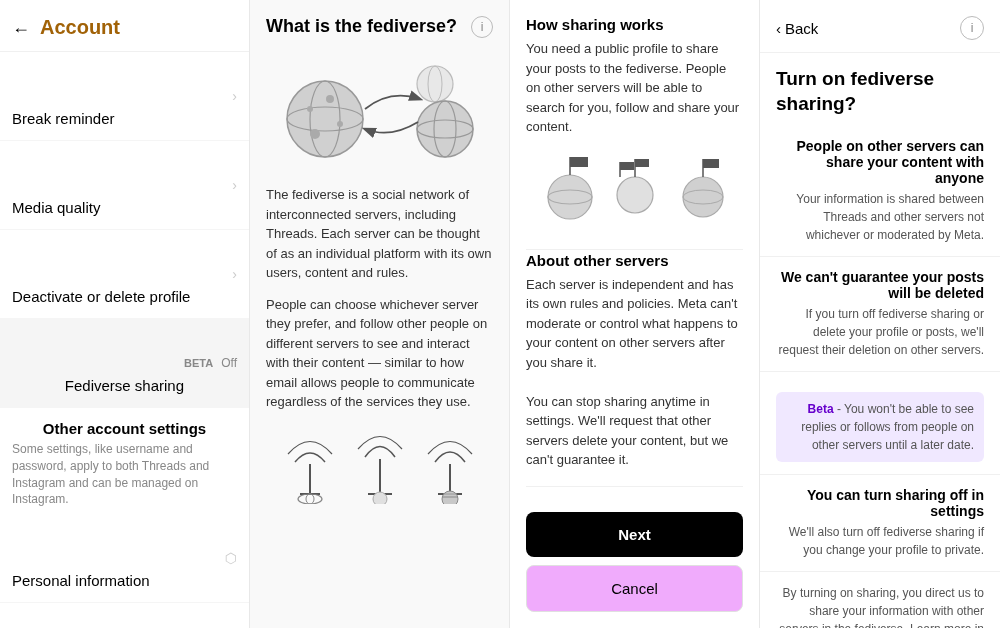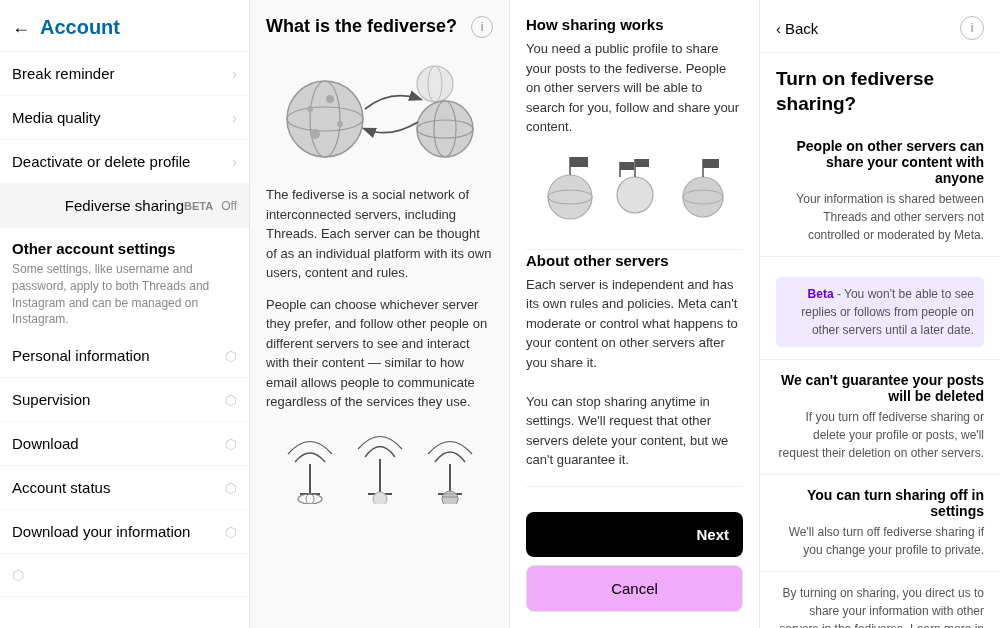--- a/index.html
+++ b/index.html
@@ -21,33 +21,34 @@
       padding: 16px 12px 12px;
       border-bottom: 1px solid #f0f0f0;
     }
     .sidebar-header .back-arrow {
       font-size: 18px;
       color: #000;
     }
     .sidebar-header .title {
       font-size: 20px;
       font-weight: 700;
-      color: #0369a1;
+      color: #a16207;
     }
     .sidebar-item {
       display: flex;
       align-items: center;
       justify-content: space-between;
       padding: 13px 12px;
       cursor: pointer;
       border-bottom: 1px solid #f5f5f5;
     }
     .sidebar-item-label {
       font-size: 15px;
       color: #000;
+      margin-top: 45px;
     }
     .sidebar-item-right {
       display: flex;
       align-items: center;
       gap: 8px;
     }
     .sidebar-item-badge {
       font-size: 11px;
       font-weight: 600;
       color: #888;
@@ -57,20 +58,21 @@
       font-size: 14px;
     }
     .sidebar-other-settings {
       padding: 12px 12px 6px;
     }
     .sidebar-other-settings .heading {
       font-size: 15px;
       font-weight: 700;
       color: #000;
       margin-bottom: 4px;
+      text-align: center;
     }
     .sidebar-other-settings .subtext {
       font-size: 12px;
       color: #888;
       line-height: 1.4;
     }
     .sidebar-item-icon {
       font-size: 14px;
       color: #ccc;
     }
@@ -174,21 +176,20 @@
     .btn-primary {
       background: #000;
       color: #fff;
       border: none;
       border-radius: 8px;
       padding: 14px;
       font-size: 15px;
       font-weight: 600;
       cursor: pointer;
       width: 100%;
-      text-align: right;
     }
     .btn-secondary {
       background: #f0abfc;
       color: #000;
       border: 1px solid #e0e0e0;
       border-radius: 8px;
       padding: 14px;
       font-size: 15px;
       font-weight: 500;
       cursor: pointer;
@@ -440,35 +441,35 @@
       <span>‹</span>
       <span>Back</span>
     </div>
     <div class="right-panel-header-icon">i</div>
   </div>
 
   <div class="right-panel-title">Turn on fediverse sharing?</div>
 
   <div class="right-section">
     <div class="right-section-title">People on other servers can share your content with anyone</div>
-    <div class="right-section-body">Your information is shared between Threads and other servers not controlled or moderated by Meta.</div>
+    <div class="right-section-body">Your information is shared between Threads and other servers not whichever or moderated by Meta.</div>
+  </div>
+
+  <div class="right-section">
+    <div class="right-section-title">We can't guarantee your posts will be deleted</div>
+    <div class="right-section-body">If you turn off fediverse sharing or delete your profile or posts, we'll request their deletion on other servers.</div>
   </div>
 
   <div class="right-section">
     <div class="beta-box">
       <span class="beta-label">Beta</span><span> - You won't be able to see replies or follows from people on other servers until a later date.</span>
     </div>
   </div>
 
   <div class="right-section">
-    <div class="right-section-title">We can't guarantee your posts will be deleted</div>
-    <div class="right-section-body">If you turn off fediverse sharing or delete your profile or posts, we'll request their deletion on other servers.</div>
-  </div>
-
-  <div class="right-section">
     <div class="right-section-title">You can turn sharing off in settings</div>
     <div class="right-section-body">We'll also turn off fediverse sharing if you change your profile to private.</div>
   </div>
 
   <div class="right-section">
     <div class="right-section-body">By turning on sharing, you direct us to share your information with other servers in the fediverse. Learn more in the , , and .</div>
   </div>
 
 </div>
 

